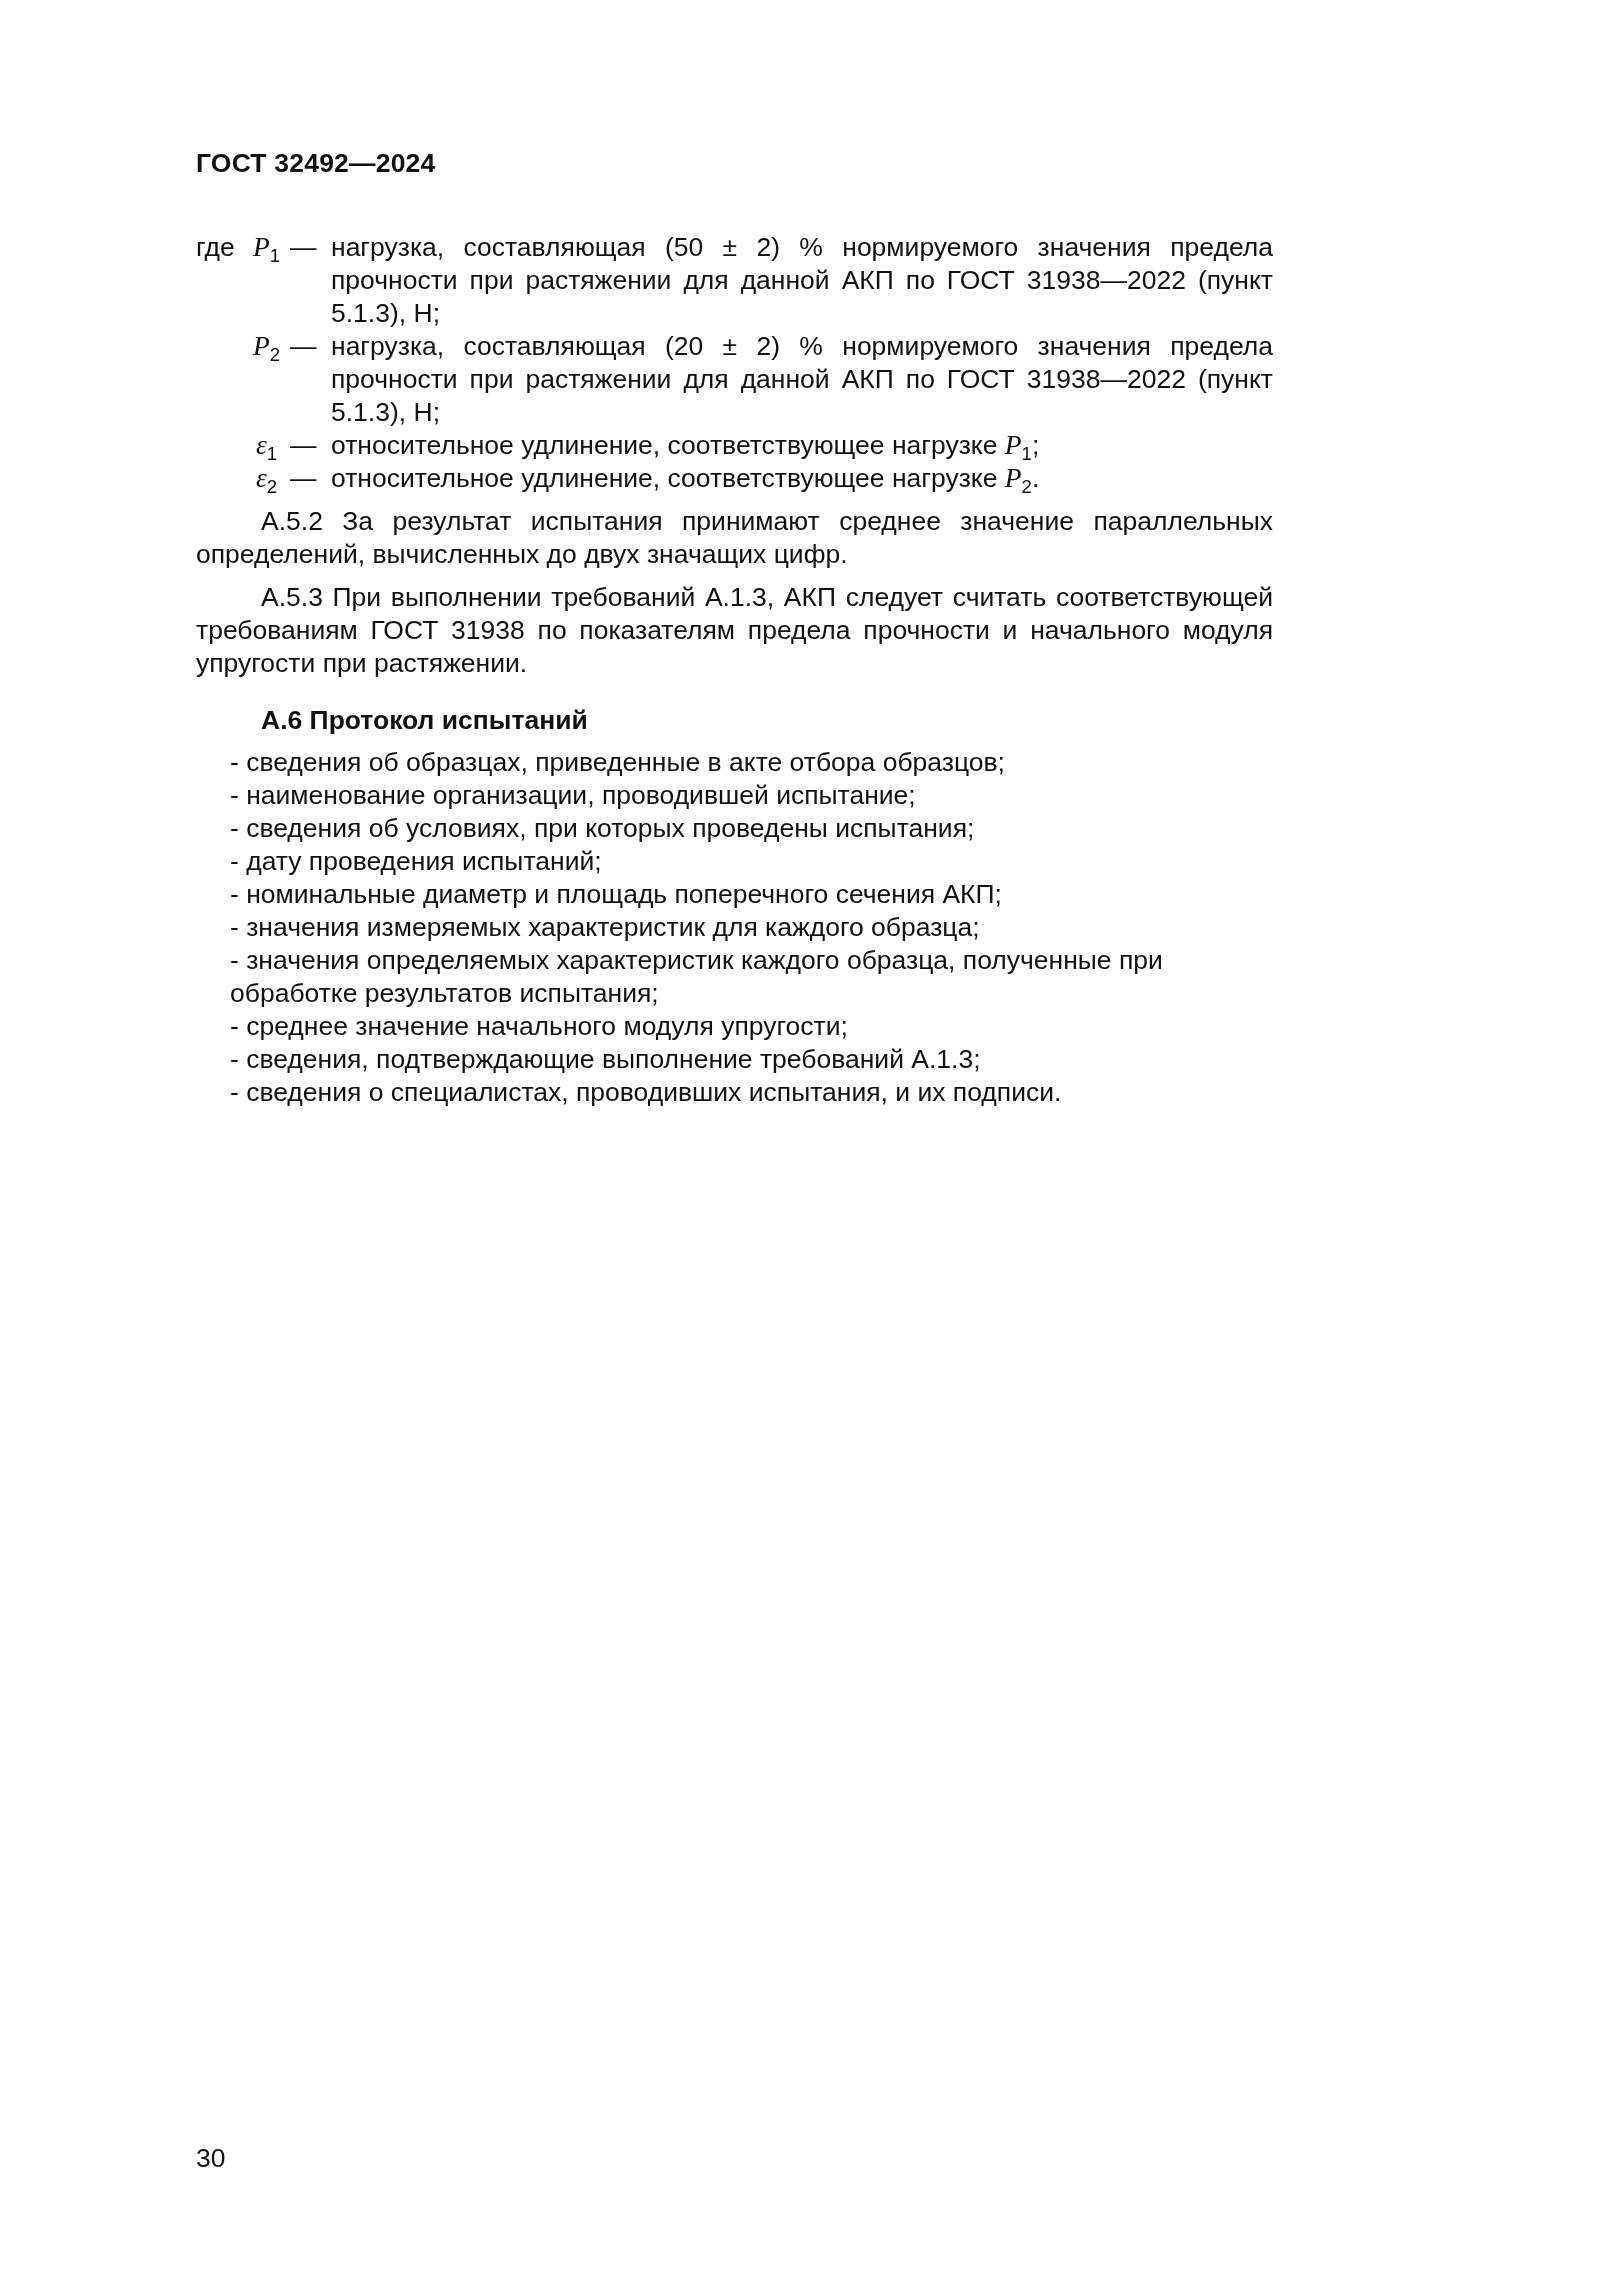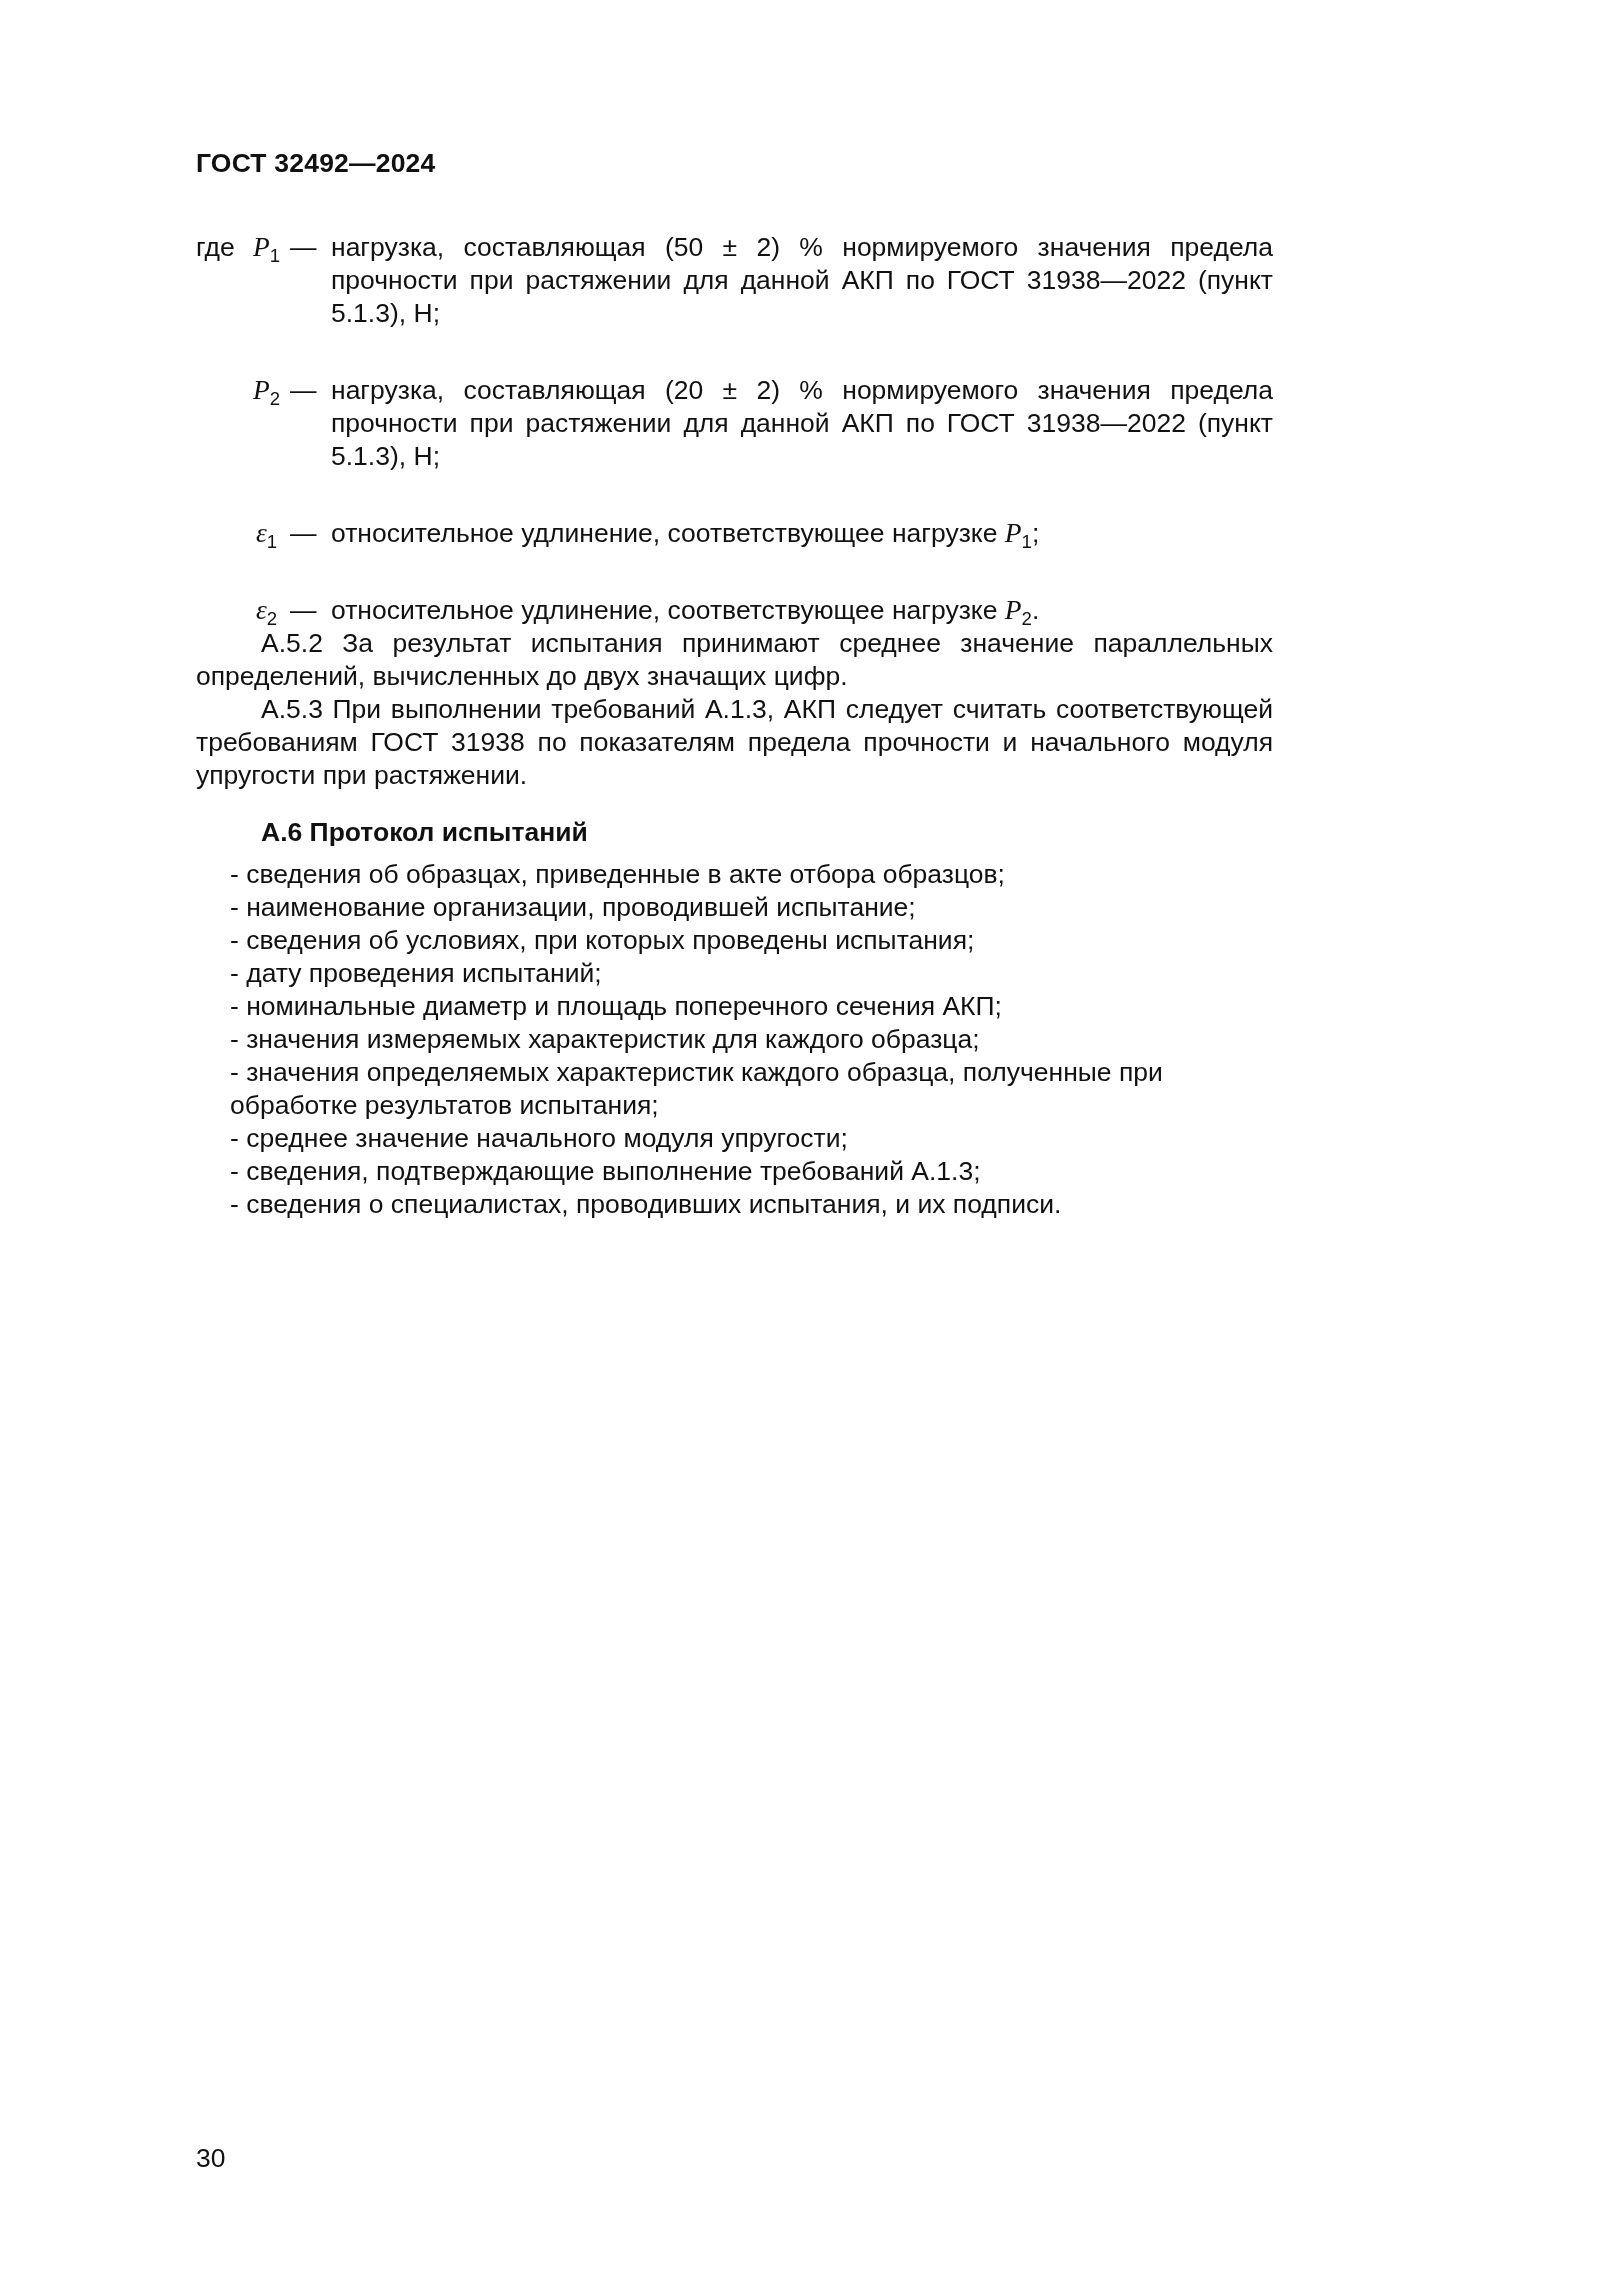--- a/index.html
+++ b/index.html
@@ -16,39 +16,39 @@
     padding: 147px 99px 0 196px;
     overflow: hidden;
     border-radius: 10px;
   }
   .doc-header {
     font-weight: bold;
     margin-bottom: 51px;
     letter-spacing: 0.2px;
   }
   .def-list { width: 100%; }
-  .def-row { display: flex; align-items: flex-start; margin-top: 44px; }
+  .def-row { display: flex; align-items: flex-start; }
   .def-lead { flex: 0 0 47px; }
   .def-sym  { flex: 0 0 47px; white-space: nowrap; text-align: center; }
   .def-dash { flex: 0 0 41px; }
   .def-text { flex: 1; text-align: justify; }
   .var {
     font-style: italic;
     font-family: "Liberation Serif", serif;
     font-size: 27.4px;
   }
   sub.idx {
     font-size: 18.6px;
     line-height: 0;
     vertical-align: -5.9px;
   }
   .para {
     text-align: justify;
     text-indent: 65px;
-    margin-top: 0;
+    margin-top: 10px;
   }
   .section-heading {
     font-weight: bold;
     margin: 23.5px 0 9.8px 65px;
   }
   .intro { text-indent: 65px; }
   .list-item { margin-left: 34px; }
   .page-number {
     position: absolute;
     left: 196px;

